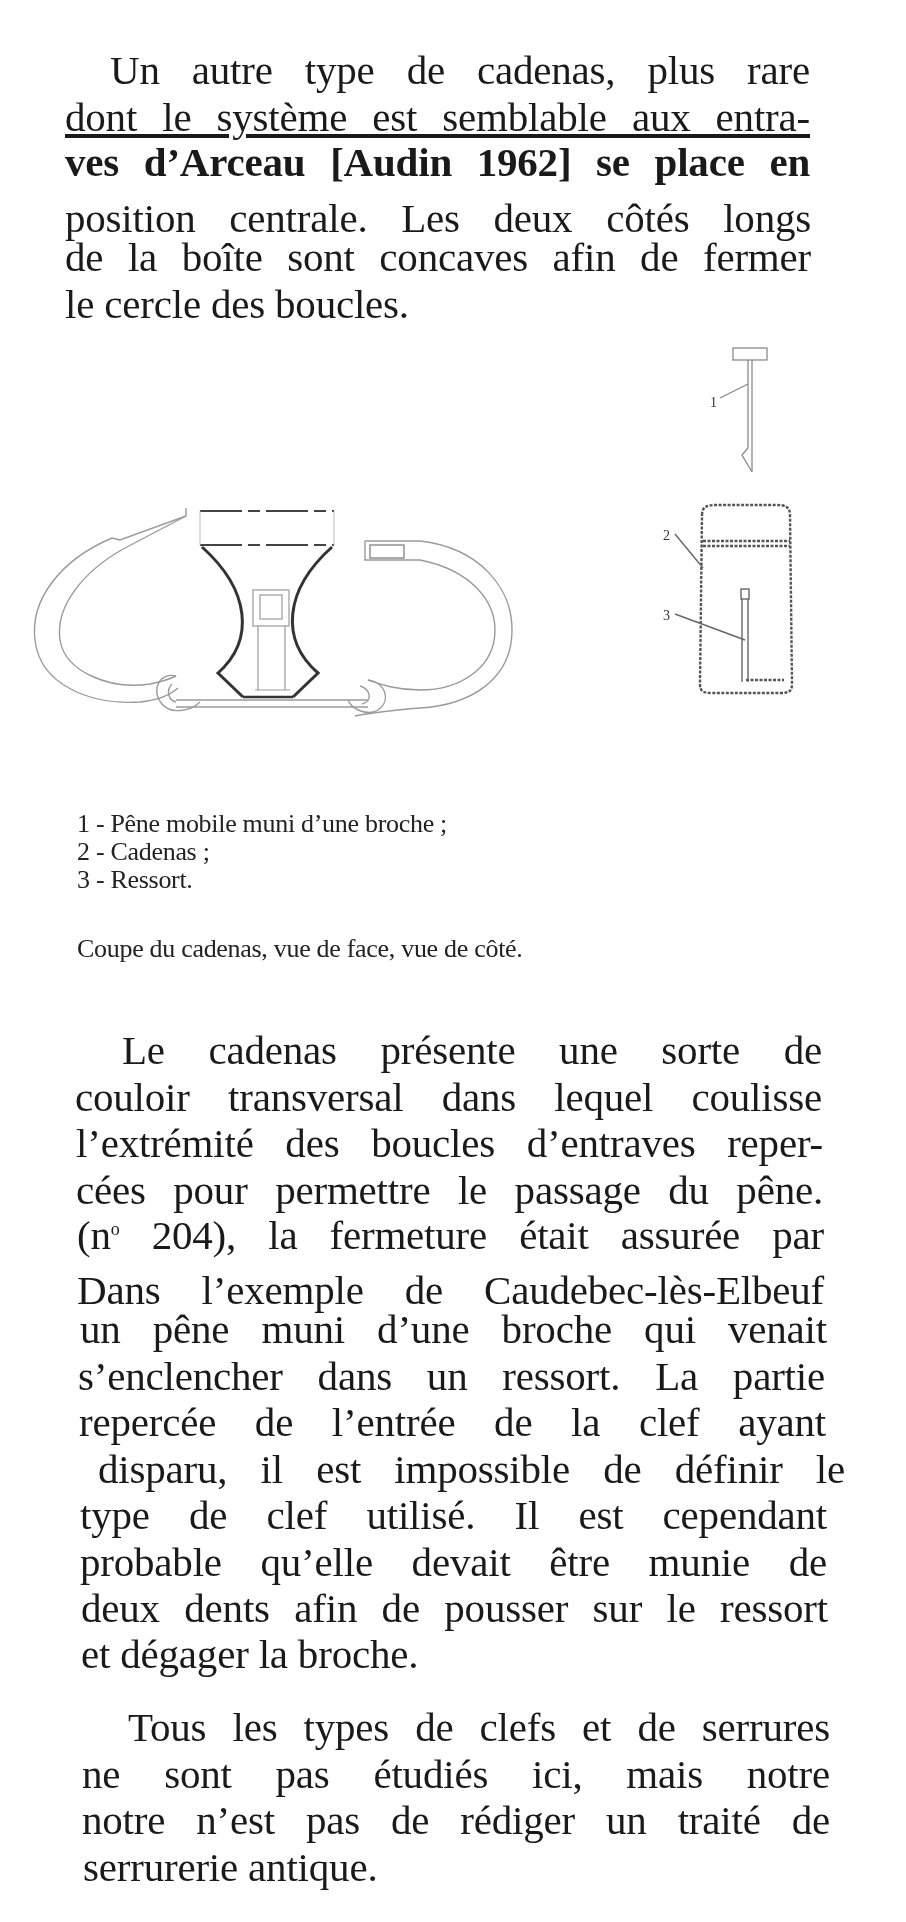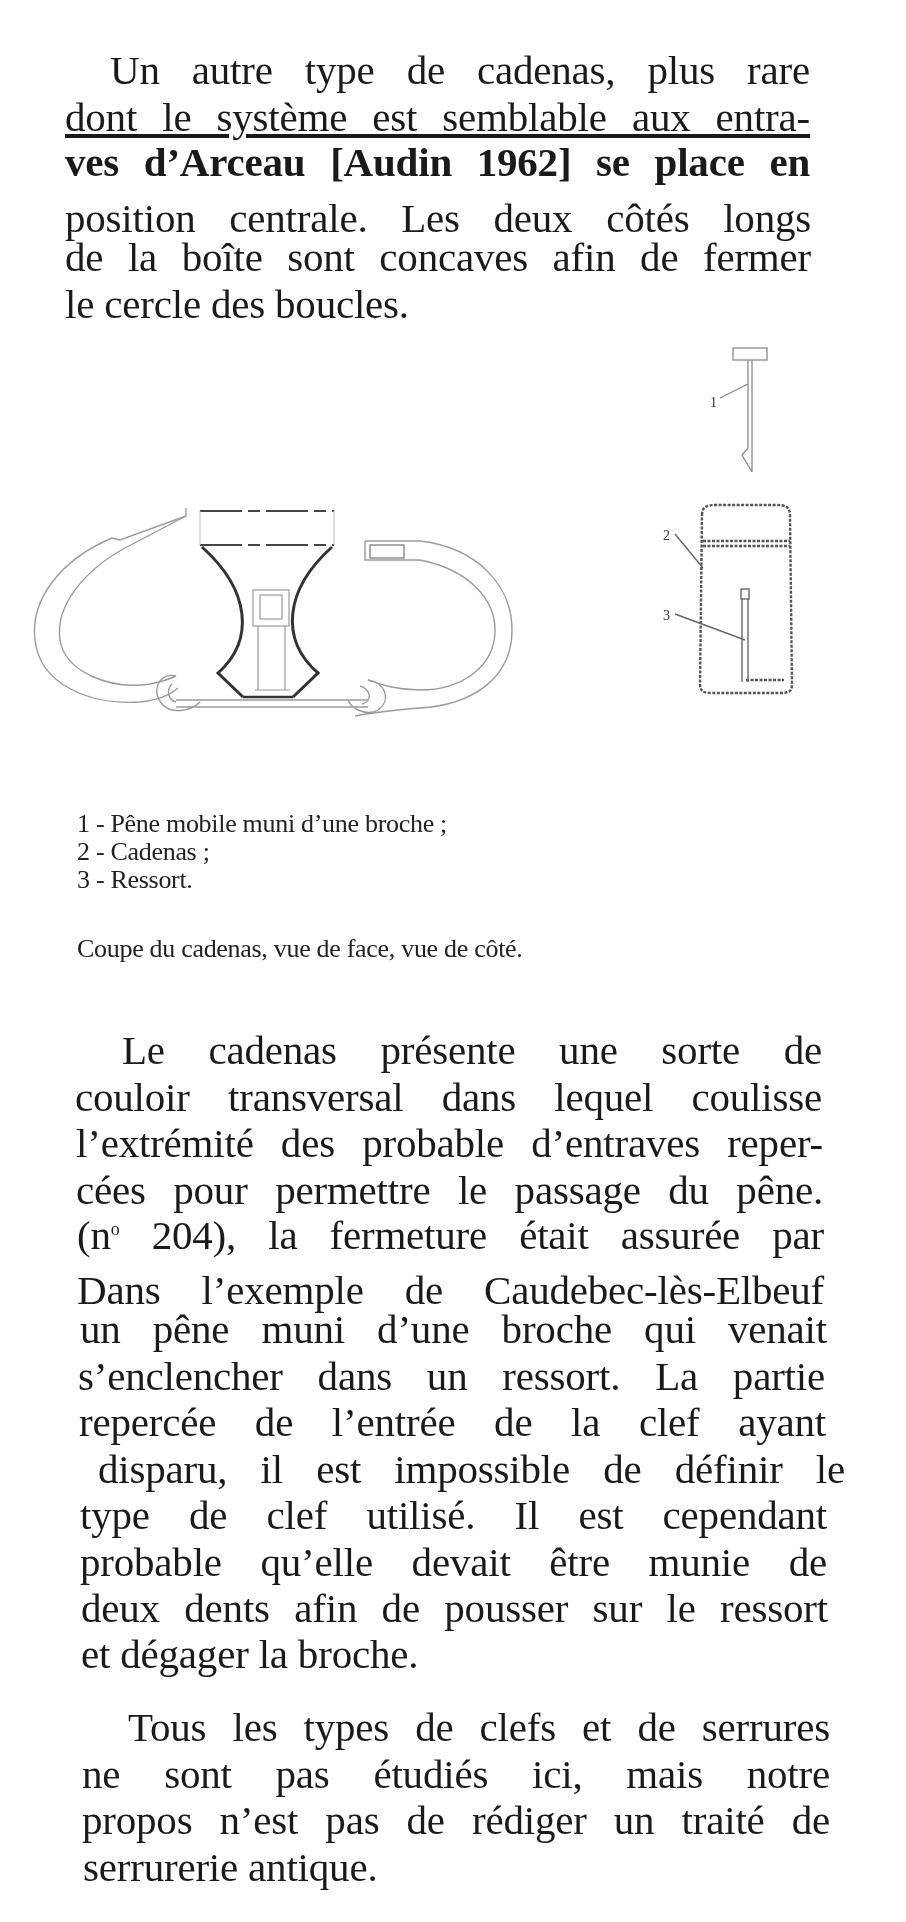--- a/index.html
+++ b/index.html
@@ -108,32 +108,32 @@
 <div>
   <div class="cap" style="left:77px;top:810px;">1 - Pêne mobile muni d’une broche ;</div>
   <div class="cap" style="left:77px;top:838px;">2 - Cadenas ;</div>
   <div class="cap" style="left:77px;top:866px;">3 - Ressort.</div>
 </div>
 <div class="cap" style="left:77px;top:935px;">Coupe du cadenas, vue de face, vue de côté.</div>
 
 <div>
   <div class="line" style="left:122px;top:1027px;width:700px;">Le cadenas présente une sorte de</div>
   <div class="line" style="left:75px;top:1074px;width:747px;">couloir transversal dans lequel coulisse</div>
-  <div class="line" style="left:76px;top:1120px;width:747px;">l’extrémité des probable d’entraves reper-</div>
+  <div class="line" style="left:76px;top:1120px;width:747px;">l’extrémité des boucles d’entraves reper-</div>
   <div class="line" style="left:76px;top:1167px;width:747px;">cées pour permettre le passage du pêne.</div>
   <div class="line" style="left:77px;top:1267px;width:747px;">Dans l’exemple de Caudebec-lès-Elbeuf</div>
   <div class="line" style="left:77px;top:1206px;width:747px;"><span>(n</span><sup class="deg">o</sup><span> 204), la fermeture était assurée par</span></div>
   <div class="line" style="left:80px;top:1306px;width:747px;">un pêne muni d’une broche qui venait</div>
   <div class="line" style="left:78px;top:1353px;width:747px;">s’enclencher dans un ressort. La partie</div>
   <div class="line" style="left:79px;top:1399px;width:747px;">repercée de l’entrée de la clef ayant</div>
   <div class="line" style="left:79px;top:1446px;width:747px;margin-left:19px;">disparu, il est impossible de définir le</div>
   <div class="line" style="left:80px;top:1492px;width:747px;">type de clef utilisé. Il est cependant</div>
   <div class="line" style="left:80px;top:1539px;width:747px;">probable qu’elle devait être munie de</div>
   <div class="line" style="left:81px;top:1585px;width:747px;">deux dents afin de pousser sur le ressort</div>
   <div class="line last" style="left:81px;top:1631px;width:747px;">et dégager la broche.</div>
 </div>
 
 <div>
   <div class="line" style="left:128px;top:1704px;width:702px;">Tous les types de clefs et de serrures</div>
   <div class="line" style="left:82px;top:1751px;width:748px;">ne sont pas étudiés ici, mais notre</div>
-  <div class="line" style="left:82px;top:1797px;width:748px;">propos n’est pas de rédiger un traité de</div>
+  <div class="line" style="left:82px;top:1797px;width:748px;">notre n’est pas de rédiger un traité de</div>
   <div class="line last" style="left:83px;top:1844px;width:748px;">serrurerie antique.</div>
 </div>
 
 </body></html>

